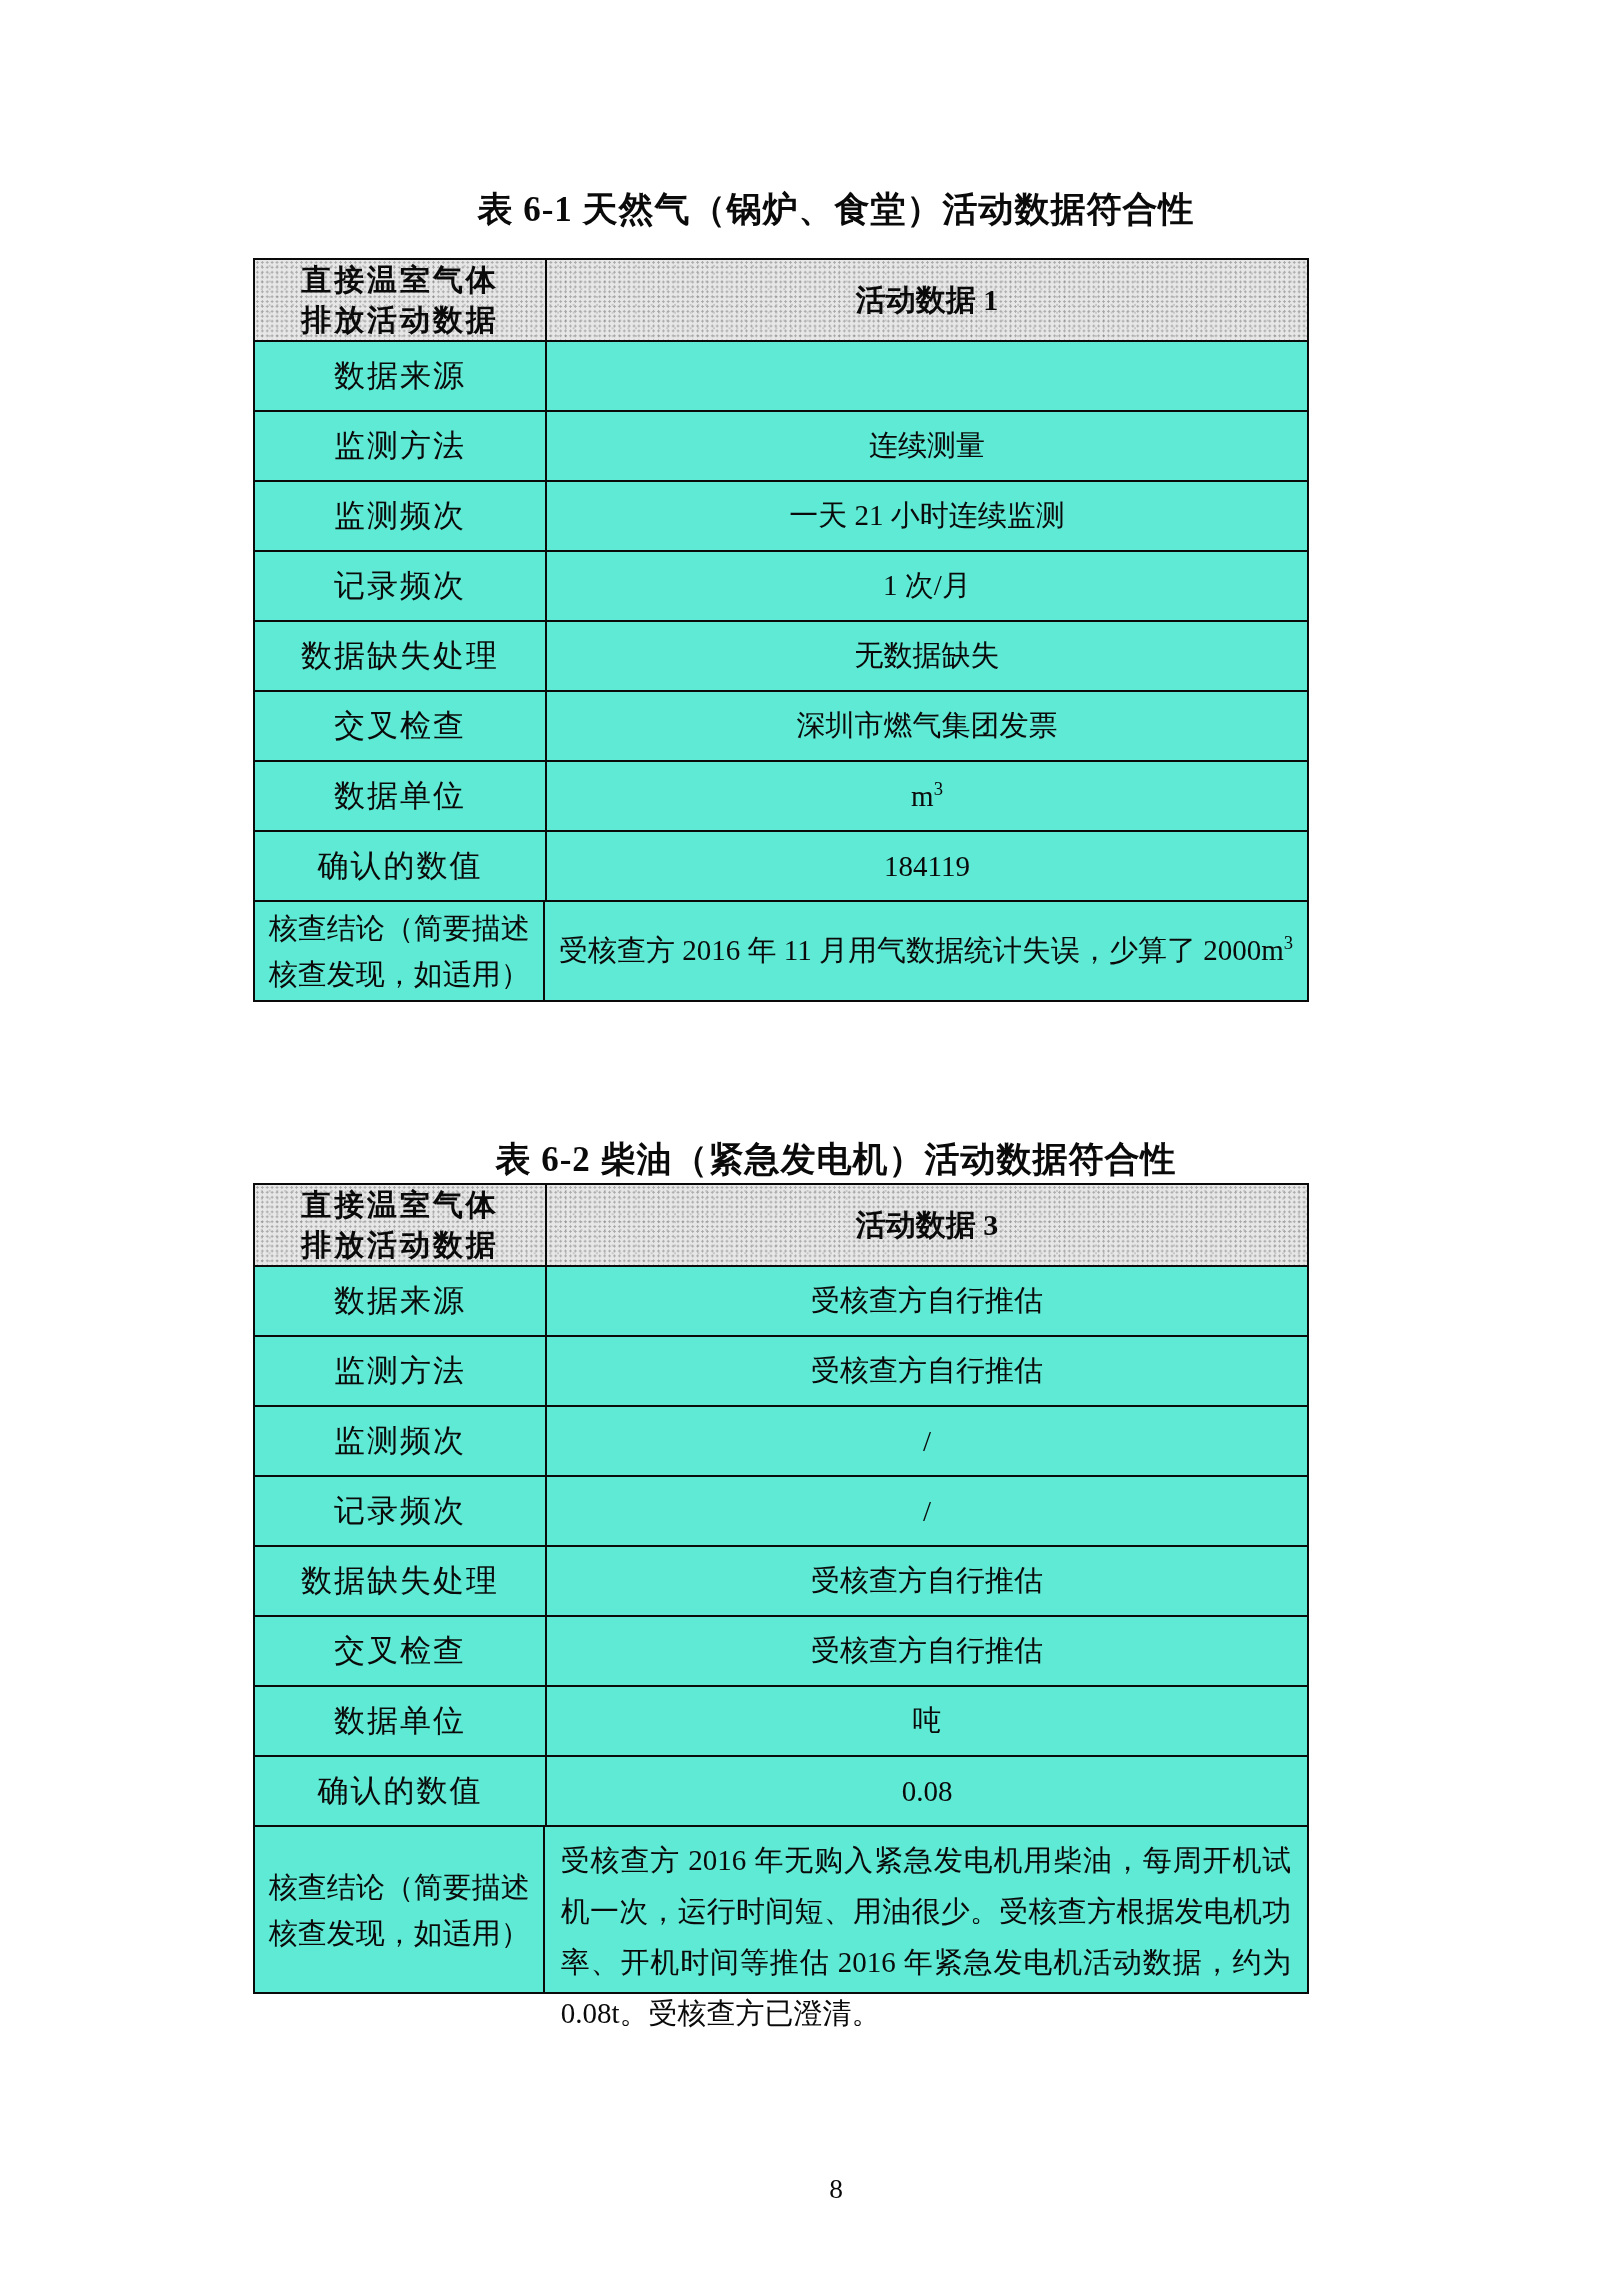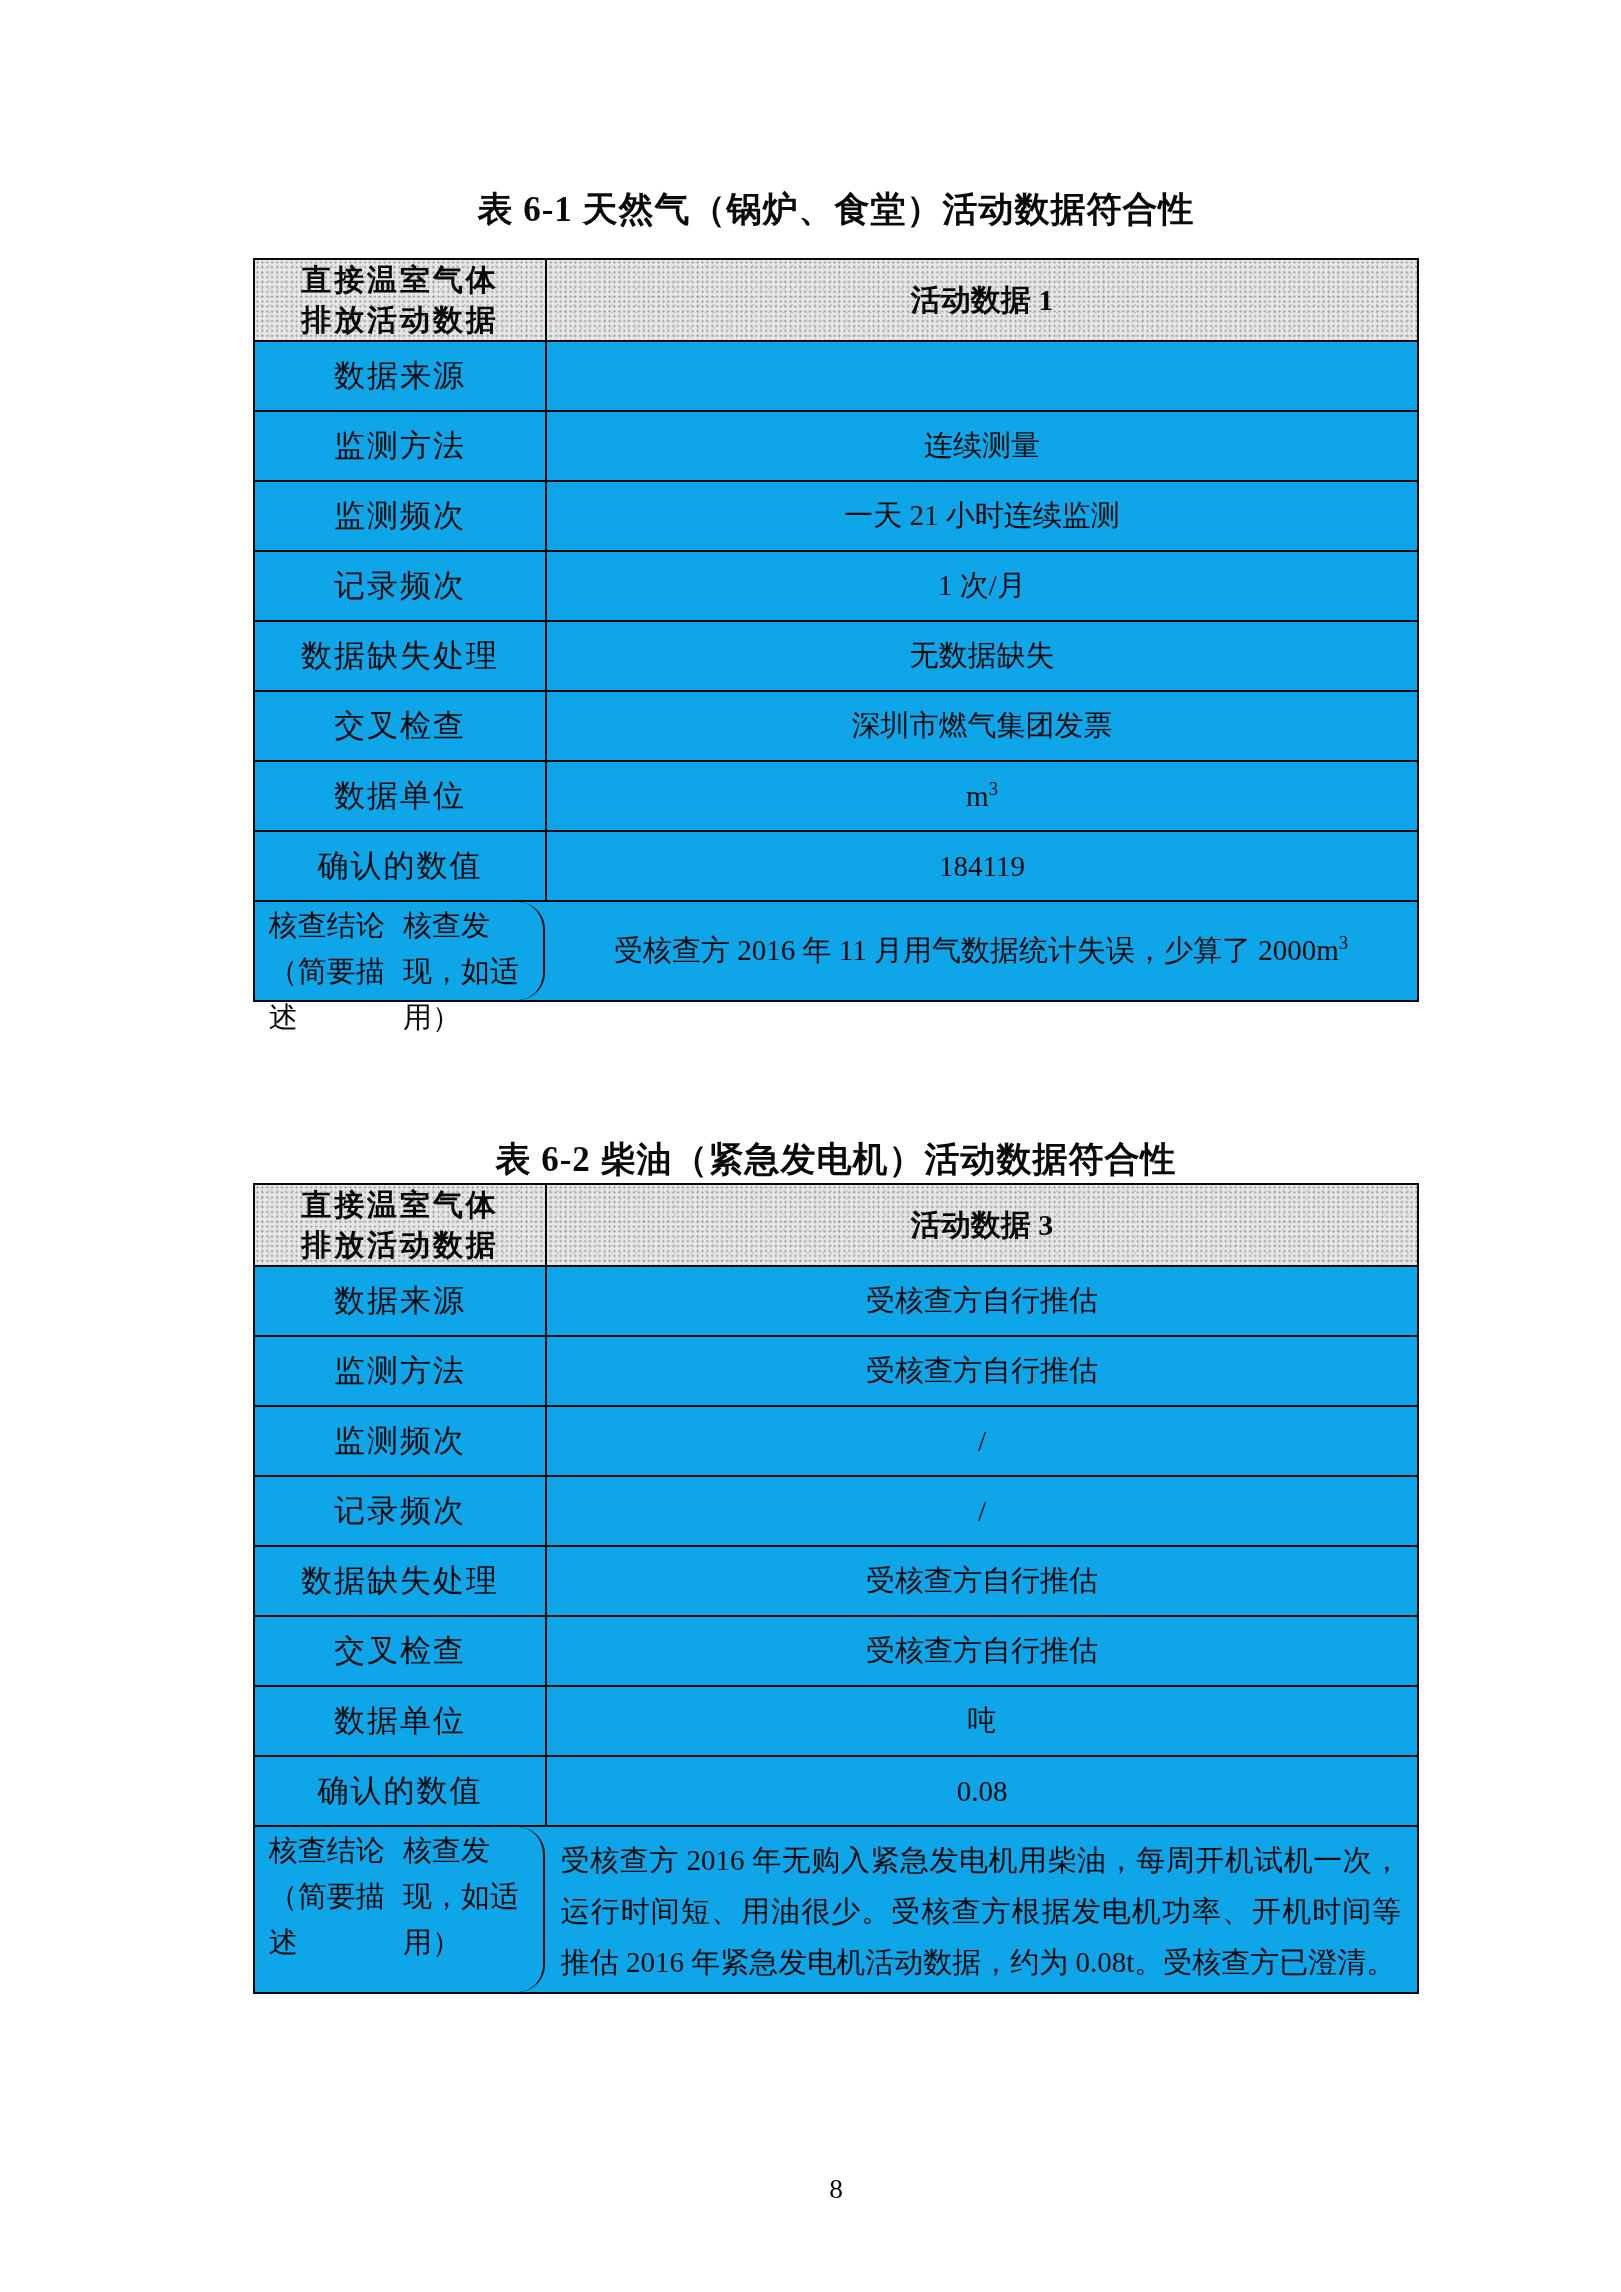--- a/index.html
+++ b/index.html
@@ -11,23 +11,23 @@
   }
   .doc-title {
     position:absolute; left:253px; width:1166px;
     text-align:center; font-weight:bold; font-size:35px;
     letter-spacing:1px; white-space:nowrap;
   }
   #title-1 { top:186px; }
   #title-2 { top:1136px; }
 
   .tbl {
-    position:absolute; left:253px; width:1166px;
+    position:absolute; left:253px; width:1056px;
     border:2.9px solid #0a0a0a; box-sizing:border-box;
-    background:#0ea5e9;
+    background:#5eead4;
   }
   #tbl-1 { top:258px; }
   #tbl-2 { top:1183px; }
 
   .row { display:flex; align-items:stretch; }
   .r-hdr { height:80px; }
   .r-std { height:68px; border-top:2.9px solid #0a0a0a; }
   .r-c1  { height:98px; border-top:2.9px solid #0a0a0a; }
   .r-c2  { height:165px; border-top:2.9px solid #0a0a0a; }
 
@@ -48,23 +48,23 @@
       radial-gradient(rgba(30,30,30,0.30) 1px, rgba(0,0,0,0) 1.3px),
       radial-gradient(rgba(30,30,30,0.16) 1px, rgba(0,0,0,0) 1.3px);
     background-size:4.9px 4.9px, 7.8px 7.8px;
     background-position:0 0, 2.9px 2px;
     font-weight:bold;
   }
   .hdr .lab { flex-direction:column; line-height:40px; letter-spacing:2.9px; font-size:30px; }
   .hdr .val { font-size:30px; }
 
   .concl-lab {
-    flex-direction:row; align-items:flex-start; justify-content:center;
+    flex-direction:column; align-items:flex-start; justify-content:center;
     padding-left:13.7px; padding-right:5.9px; box-sizing:border-box;
-    letter-spacing:0; line-height:46px; text-align:left; font-size:29px;border-radius:27px;
+    letter-spacing:0; line-height:46px; text-align:left; font-size:29px;
   }
   .concl-val-center { font-size:29px; }
   .concl-val-block {
     display:block; padding:7.8px 15.7px 0 15.7px; box-sizing:border-box;
     font-size:29px; line-height:51px; text-align:justify;
   }
 
   sup { font-size:18.6px; line-height:0; vertical-align:super; }
 
   .page-num {

